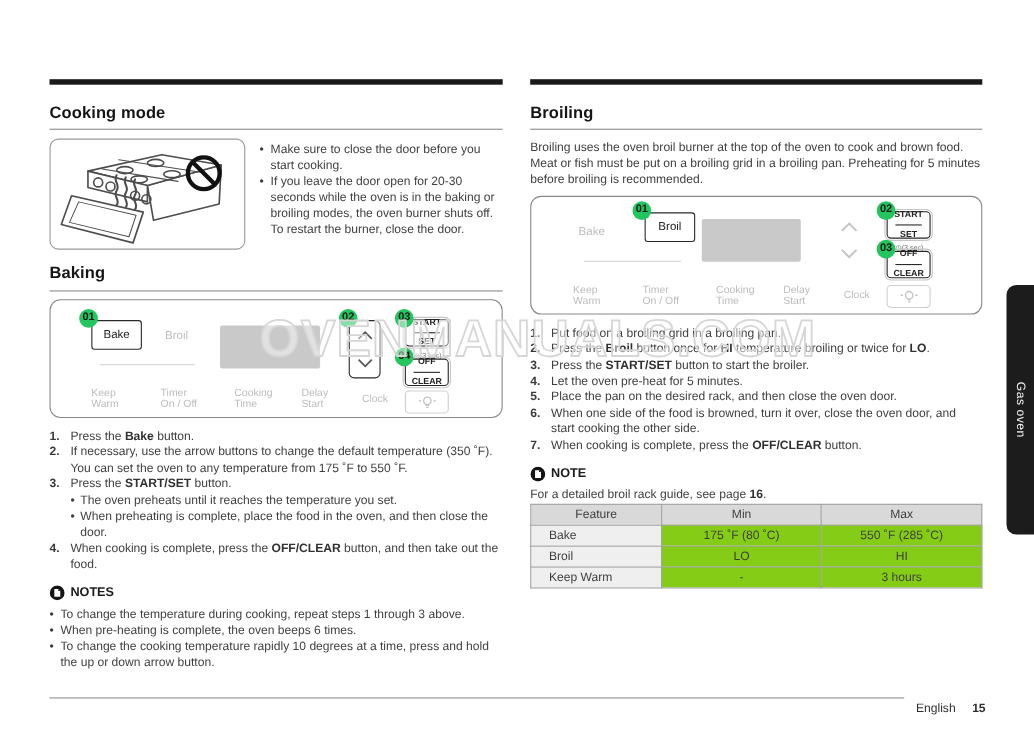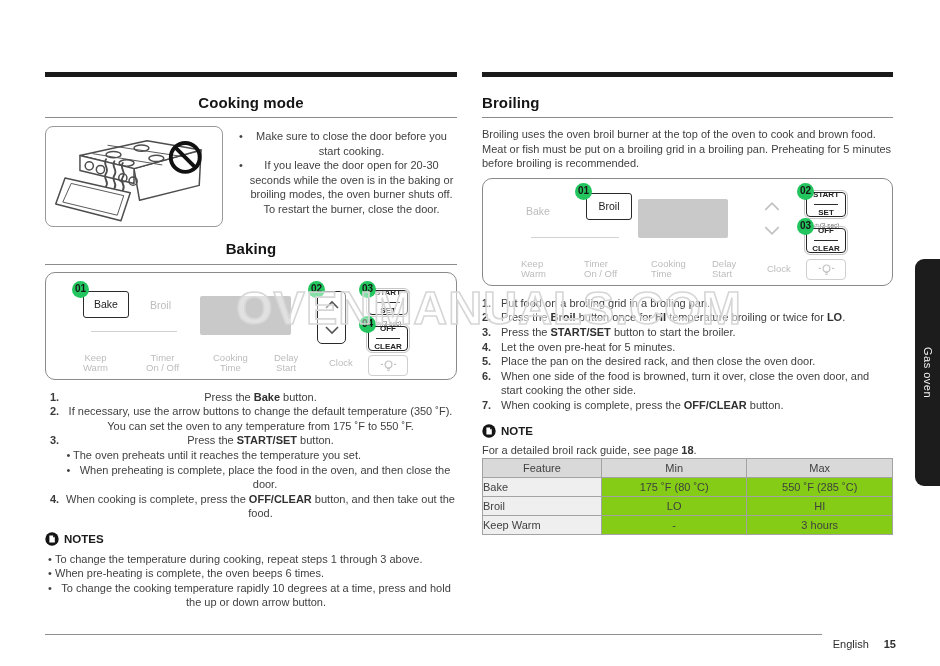--- a/index.html
+++ b/index.html
@@ -3,21 +3,21 @@
 <meta charset="utf-8">
 <style>
   html,body{margin:0;padding:0;}
   body{
     width:940px;height:666px;background:#ffffff;
     font-family:"Liberation Sans","DejaVu Sans",sans-serif;
     color:#3f3f3f;font-size:11px;line-height:14.6px;
     position:relative;overflow:hidden;
   }
   .col{position:absolute;top:72px;}
-  .col-left{left:45px;width:412px;text-align:center;}
+  .col-left{left:45px;width:412px;}
   .col-right{left:482px;width:411px;}
   .topbar{height:4.5px;background:#1a1a1a;margin-bottom:19px;}
   .section-title{font-size:15px;font-weight:700;color:#151515;margin:0;
     padding-bottom:7px;border-bottom:1px solid #8c8c8c;letter-spacing:.1px;}
   
   .figure-row{display:flex;margin-top:8px;}
   .oven-figure{width:176px;height:99px;border:1px solid #999;border-radius:8px;
     flex:none;display:flex;align-items:center;justify-content:center;background:#fff;}
   .bullets-col{margin-left:13px;flex:1;padding-top:3px;}
   .bullet-item{display:flex;}
@@ -55,21 +55,21 @@
   .step-txt{flex:1;}
   .b{font-weight:700;color:#313131;}
   .substep{display:flex;padding-left:19px;}
   .substep .blt{width:9px;}
   .note-head{display:flex;align-items:center;gap:5px;font-weight:700;font-size:11.5px;
     color:#1b1b1b;margin:11px 0 5px;}
   .intro{margin-top:9px;}
   .note-line{margin-top:2px;}
   .table-title{font-weight:700;font-size:11px;margin:15px 0 8px;color:#1e1e1e;}
   table{width:100%;border-collapse:collapse;font-size:11px;color:#3f3f3f;}
-  th,td{border:1px solid #a3a3a3;height:18px;padding:0 0;font-weight:400;}
+  th,td{border:1px solid #a3a3a3;height:18px;padding:0 16px;font-weight:400;}
   th{background:#d9d9d9;text-align:center;}
   td{text-align:center;background:#84cc16;}
   td.feat{background:#efefef;text-align:left;}
   
   .footer-line{position:absolute;left:45px;top:634px;width:777px;border-top:1px solid #8f8f8f;}
   .footer-text{position:absolute;right:44px;top:637px;font-size:11px;color:#2e2e2e;padding-left:20px;}
   .footer-text .pg{font-weight:700;margin-left:15px;}
   .side-tab{position:absolute;right:0;top:259px;width:25px;height:227px;background:#1c1c1c;
     border-radius:9px 0 0 9px;display:flex;align-items:center;justify-content:center;
     writing-mode:vertical-rl;color:#f2f2f2;font-size:11px;letter-spacing:.5px;}
@@ -351,21 +351,21 @@
     </div>
 
   <div class="note-head">
     <svg width="14" height="14" viewBox="0 0 14 14">
       <circle cx="7" cy="7" r="6.7" fill="#141414"></circle>
       <path d="M4.4 3.4 h3.6 l1.8 1.8 v5.4 h-5.4 z" fill="#ffffff"></path>
       <path d="M8 3.4 v1.8 h1.8 z" fill="#141414"></path>
     </svg>
     <span>NOTE</span>
   </div>
-  <div class="note-line"><span>For a detailed broil rack guide, see page </span><span class="b">18</span><span>.</span></div>
+  <div class="note-line"><span>For a detailed broil rack guide, see page </span><span class="b">16</span><span>.</span></div>
 
   <table>
     <colgroup>
         <col style="width:29%">
         <col style="width:35.5%">
         <col style="width:35.5%">
       </colgroup>
     <thead>
         <tr>
           <th>Feature</th>

